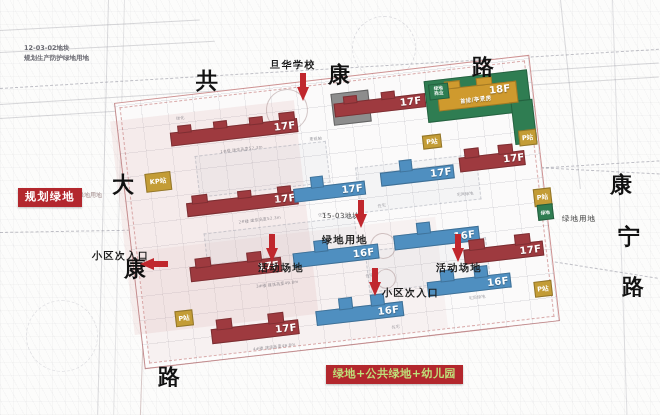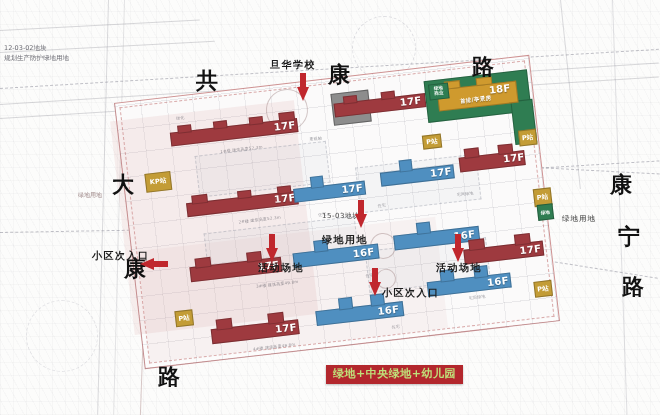--- a/index.html
+++ b/index.html
@@ -326,42 +326,45 @@
     <div class="tiny" style="left:120px;top:196px;">3#楼 建筑高度49.8m</div>
     <div class="tiny" style="left:230px;top:198px;">住宅</div>
     <div class="tiny" style="left:110px;top:258px;">4#楼 建筑高度49.8m</div>
     <div class="tiny" style="left:250px;top:252px;">住宅</div>
     <div class="tiny" style="left:60px;top:20px;">绿化</div>
     <div class="tiny" style="left:190px;top:56px;">景观轴</div>
     <div class="tiny" style="left:330px;top:128px;">宅间绿地</div>
     <div class="tiny" style="left:330px;top:232px;">宅间绿地</div>
   </div>
 
-  <div class="parcelnote" style="left:4px;top:44px;">
+  <div class="parcelnote" style="left:24px;top:44px;font-weight:bold;">
     <div>12-03-02地块</div>
     <div>规划生产防护绿地用地</div>
   </div>
   <div class="parcelnote" style="left:78px;top:190px;color:#9b8484;font-size:6px;">绿地用地</div>
 
   <div class="street" style="left:196px;top:66px;">共</div>
   <div class="street" style="left:328px;top:60px;">康</div>
   <div class="street" style="left:472px;top:52px;">路</div>
 
   <div class="street" style="left:610px;top:170px;">康</div>
   <div class="street" style="left:618px;top:222px;">宁</div>
   <div class="street" style="left:622px;top:272px;">路</div>
 
   <div class="street" style="left:112px;top:170px;">大</div>
   <div class="street" style="left:124px;top:254px;">康</div>
   <div class="street" style="left:158px;top:362px;">路</div>
 
 
+  <div class="banner" style="left:18px;top:188px;letter-spacing:1.5px;">
+    <span>规划绿地</span>
+  </div>
 
   <div class="banner" style="left:326px;top:365px;color:#bfe07a;letter-spacing:.5px;">
-    <span>绿地+中央绿地+幼儿园</span>
+    <span>绿地+公共绿地+幼儿园</span>
   </div>
 
   <div class="callout" style="left:270px;top:58px;">旦华学校</div>
   <div class="arrow" style="left:297px;top:73px;">
     <div class="shaft"></div>
     <div class="head"></div>
   </div>
 
   <div class="callout" style="left:92px;top:249px;">小区次入口</div>
   <div class="arrow" style="left:148px;top:250px;transform:rotate(90deg);">

